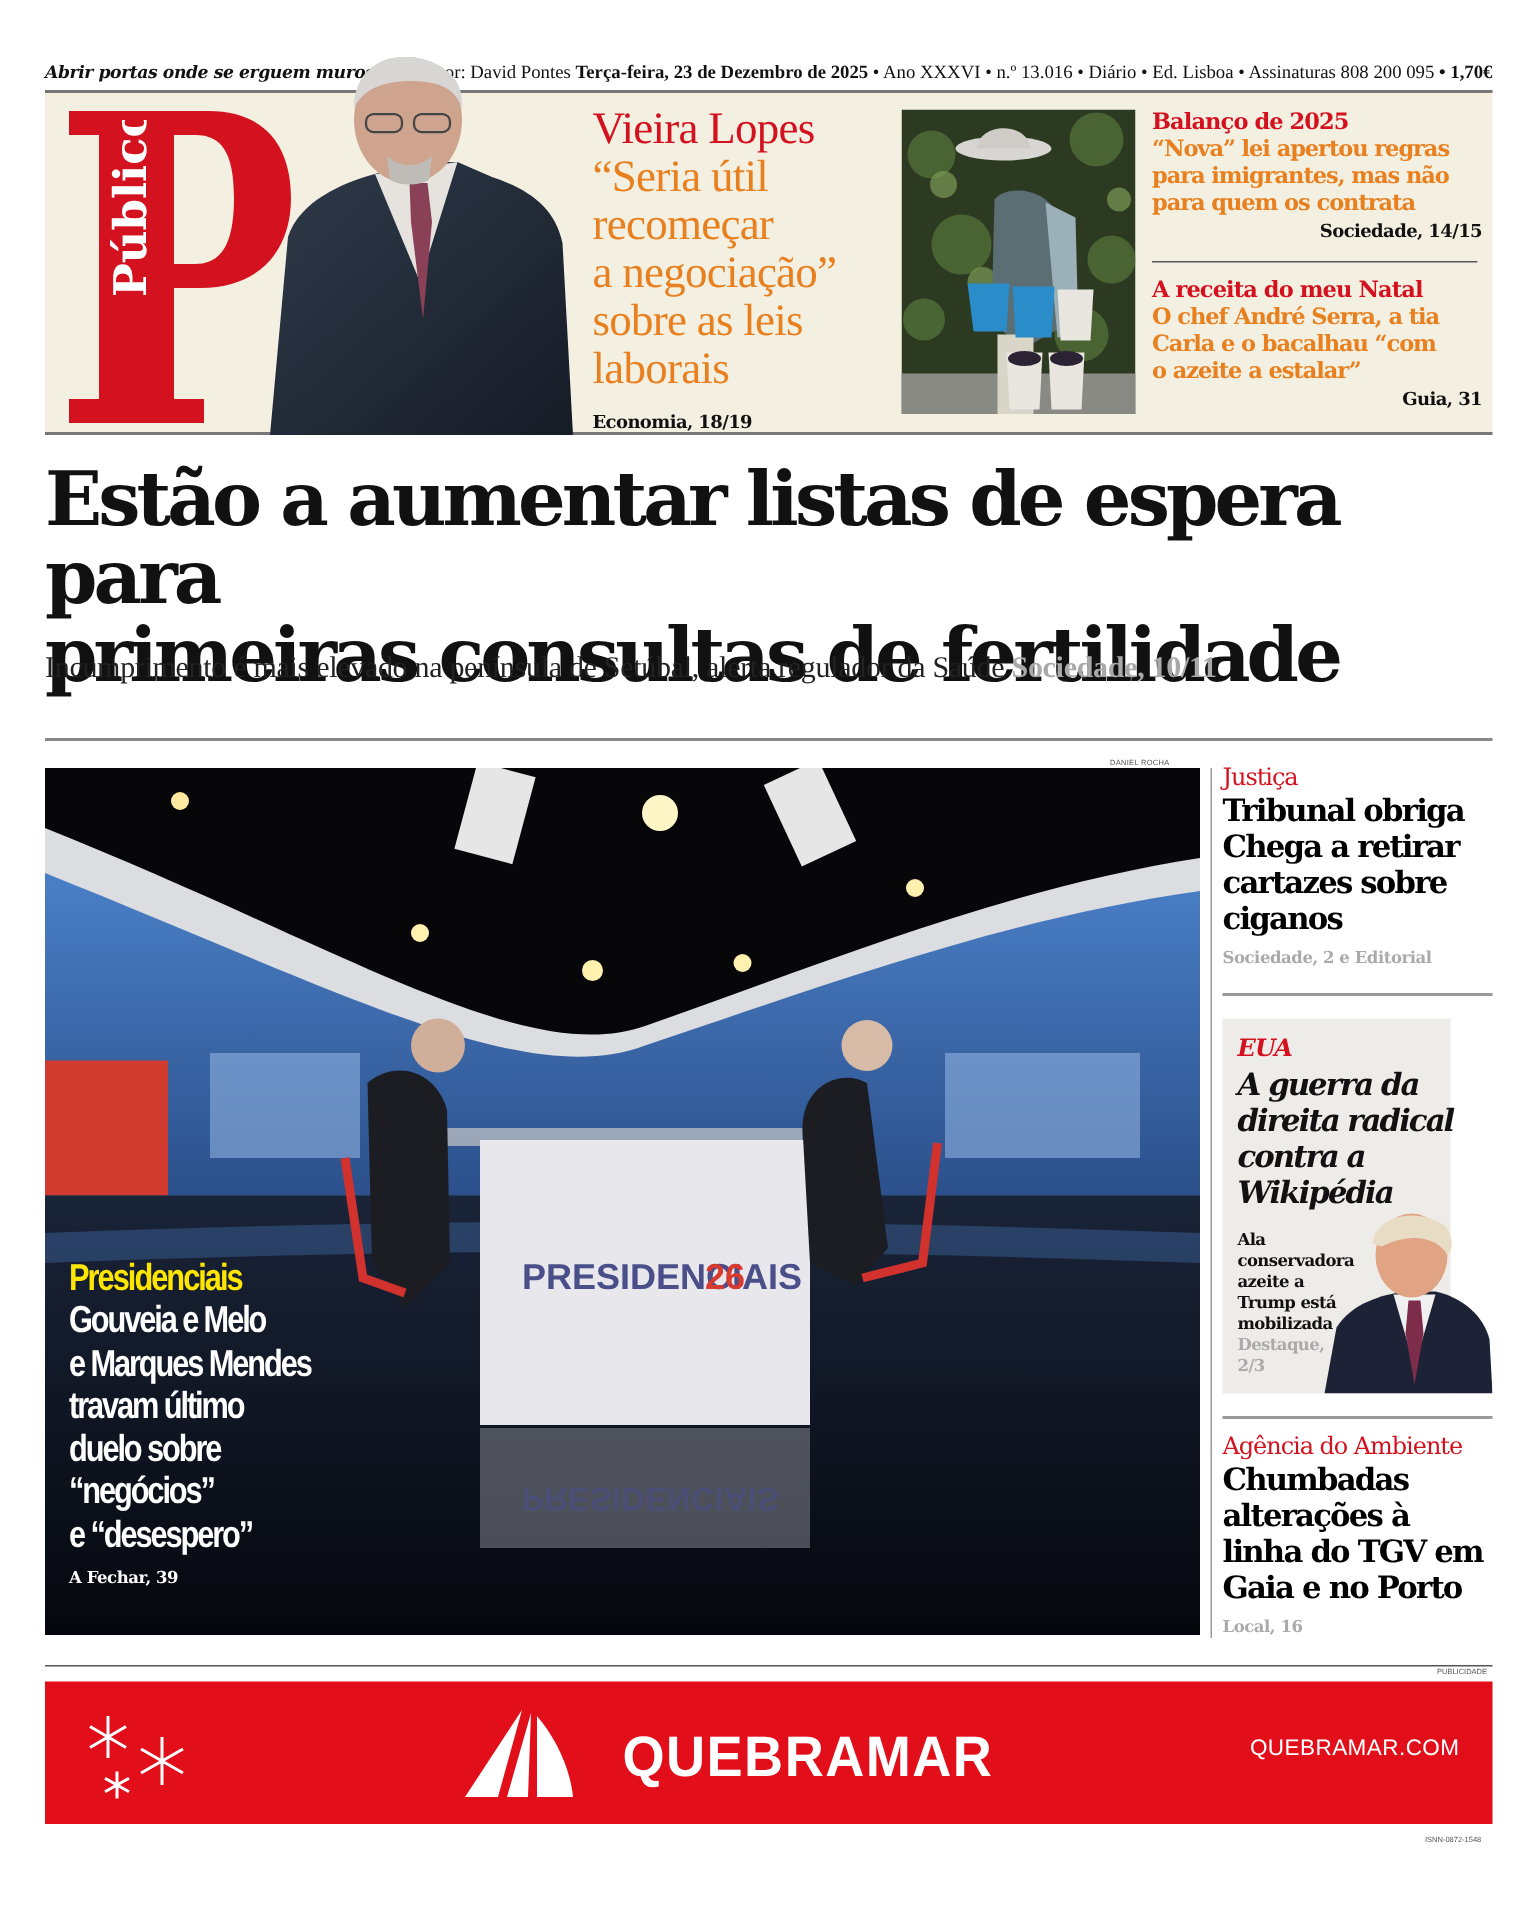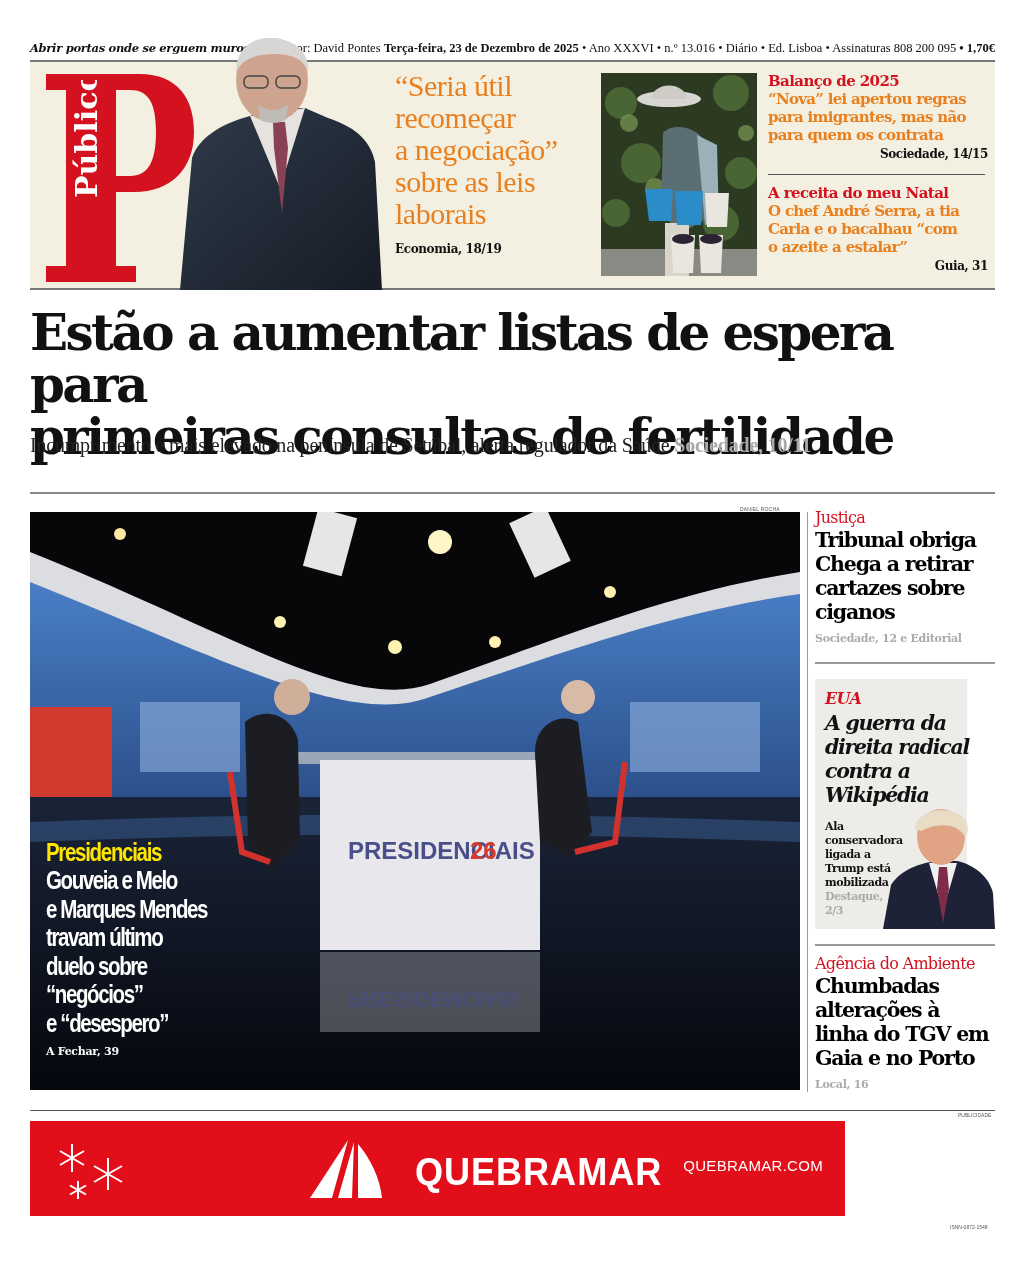--- a/index.html
+++ b/index.html
@@ -61,21 +61,21 @@
   .eua-box { left: 815px; top: 679px; width: 152px; height: 250px; background: #eeece9; text-decoration: underline; }
   .eua-kicker { position: absolute; left: 10px; top: 10px; font-family: "DejaVu Serif", serif; font-weight: bold; font-style: italic; font-size: 16px; color: #d4121f; letter-spacing: -0.6px; }
   .eua-head { position: absolute; left: 10px; top: 32px; width: 170px; font-family: "DejaVu Serif", serif; font-weight: bold; font-style: italic; font-size: 20.5px; line-height: 24px; color: #111; letter-spacing: -1.3px; }
   .eua-sub { position: absolute; left: 10px; top: 141px; width: 80px; font-family: "DejaVu Serif", serif; font-weight: bold; font-size: 11px; line-height: 14px; color: #111; letter-spacing: -0.4px; }
   .eua-ref { color: #aaa; display: block; }
   .trump { position: absolute; left: 62px; top: 128px; width: 118px; height: 122px; }
 
   
   .ad-rule { left: 30px; top: 1110px; width: 965px; height: 1px; background: #555; }
   .ad-label { left: 958px; top: 1112px; font-family: "Liberation Sans", sans-serif; font-size: 5px; color: #555; }
-  .ad { left: 30px; top: 1121px; width: 815px; height: 95px; background: #e20f1a; padding-left: 12px; }
+  .ad { left: 30px; top: 1121px; width: 965px; height: 95px; background: #e20f1a; padding-left: 12px; }
   .ad-brand { position: absolute; left: 385px; top: 30px; font-family: "Liberation Sans", sans-serif; font-weight: bold; font-size: 38px; color: #fff; letter-spacing: 1px; transform: scaleX(0.95); transform-origin: left; }
   .ad-url { position: absolute; right: 22px; top: 36px; font-family: "Liberation Sans", sans-serif; font-size: 15px; color: #fff; letter-spacing: 0.3px; }
   .ad-logo { position: absolute; left: 278px; top: 17px; width: 100px; height: 62px; }
   .ad-snow { position: absolute; left: 20px; top: 15px; width: 90px; height: 70px; }
   .issn { left: 950px; top: 1224px; font-family: "Liberation Sans", sans-serif; font-size: 5px; color: #555; }
 </style>
 </head>
 <body>
 
 <div class="abs topline">
@@ -108,20 +108,21 @@
   <path d="M80 78 L110 150 L135 70 Z" fill="#e6e3de"></path>
   <path d="M103 84 L115 84 L118 110 L112 175 L104 110 Z" fill="#8a4158"></path>
   <ellipse cx="102" cy="42" rx="36" ry="42" fill="#cfa48f"></ellipse>
   <path d="M66 34 C66 8 86 -2 104 0 C124 2 140 14 138 34 C134 22 124 16 104 16 C84 16 72 22 66 34 Z" fill="#d8d6d4"></path>
   <rect x="74" y="38" width="24" height="12" rx="5" fill="none" stroke="#444" stroke-width="1.5"></rect>
   <rect x="106" y="38" width="24" height="12" rx="5" fill="none" stroke="#444" stroke-width="1.5"></rect>
   <path d="M88 66 C96 74 110 74 118 66 L116 82 C108 86 98 86 90 82 Z" fill="#bfbcb8"></path>
 </svg>
 
 <div class="abs lead-block">
+  <div class="lead-kicker">Vieira Lopes</div>
   <div class="lead-quote">“Seria útil</div>
   <div class="lead-quote">recomeçar</div>
   <div class="lead-quote">a negociação”</div>
   <div class="lead-quote">sobre as leis</div>
   <div class="lead-quote">laborais</div>
   <div class="lead-ref">Economia, 18/19</div>
 </div>
 
 <svg class="abs thumb-photo" viewBox="0 0 156 203">
   <rect width="156" height="203" fill="#2c3a22"></rect>
@@ -243,21 +244,21 @@
 </div>
 
 <div class="abs vrule"></div>
 
 <div class="abs rcol" style="top:508px;">
   <div class="r-kicker">Justiça</div>
   <div class="r-head">Tribunal obriga</div>
   <div class="r-head">Chega a retirar</div>
   <div class="r-head">cartazes sobre</div>
   <div class="r-head">ciganos</div>
-  <div class="r-ref">Sociedade, 12 e Editorial</div>
+  <div class="r-ref">Sociedade, 2 e Editorial</div>
 </div>
 <div class="abs r-rule" style="top:662px;"></div>
 
 <div class="abs eua-box">
   <div class="eua-kicker">EUA</div>
   <div class="eua-head">
     <div>A guerra da</div>
     <div>direita radical</div>
     <div>contra a</div>
     <div>Wikipédia</div>
@@ -265,21 +266,21 @@
   <svg class="trump" viewBox="0 0 118 122">
     <path d="M6 122 L14 78 C24 62 44 56 60 54 L80 54 C98 58 112 70 116 86 L118 122 Z" fill="#1d2236"></path>
     <path d="M52 56 L66 104 L80 56 Z" fill="#f0f0f0"></path>
     <path d="M62 60 L70 60 L72 82 L66 116 L60 82 Z" fill="#7d2c4a"></path>
     <ellipse cx="64" cy="30" rx="24" ry="28" fill="#e0a383"></ellipse>
     <path d="M38 22 C40 2 70 -2 86 10 C92 16 92 26 88 30 C82 18 64 14 44 24 Z" fill="#e8dcc4"></path>
   </svg>
   <div class="eua-sub">
     <div>Ala</div>
     <div>conservadora</div>
-    <div>ligada a</div>
+    <div>azeite a</div>
     <div>Trump está</div>
     <div>mobilizada</div>
     <span class="eua-ref">Destaque,</span>
     <span class="eua-ref">2/3</span>
   </div>
 </div>
 <div class="abs r-rule" style="top:944px;"></div>
 
 <div class="abs rcol" style="top:954px;">
   <div class="r-kicker">Agência do Ambiente</div>

